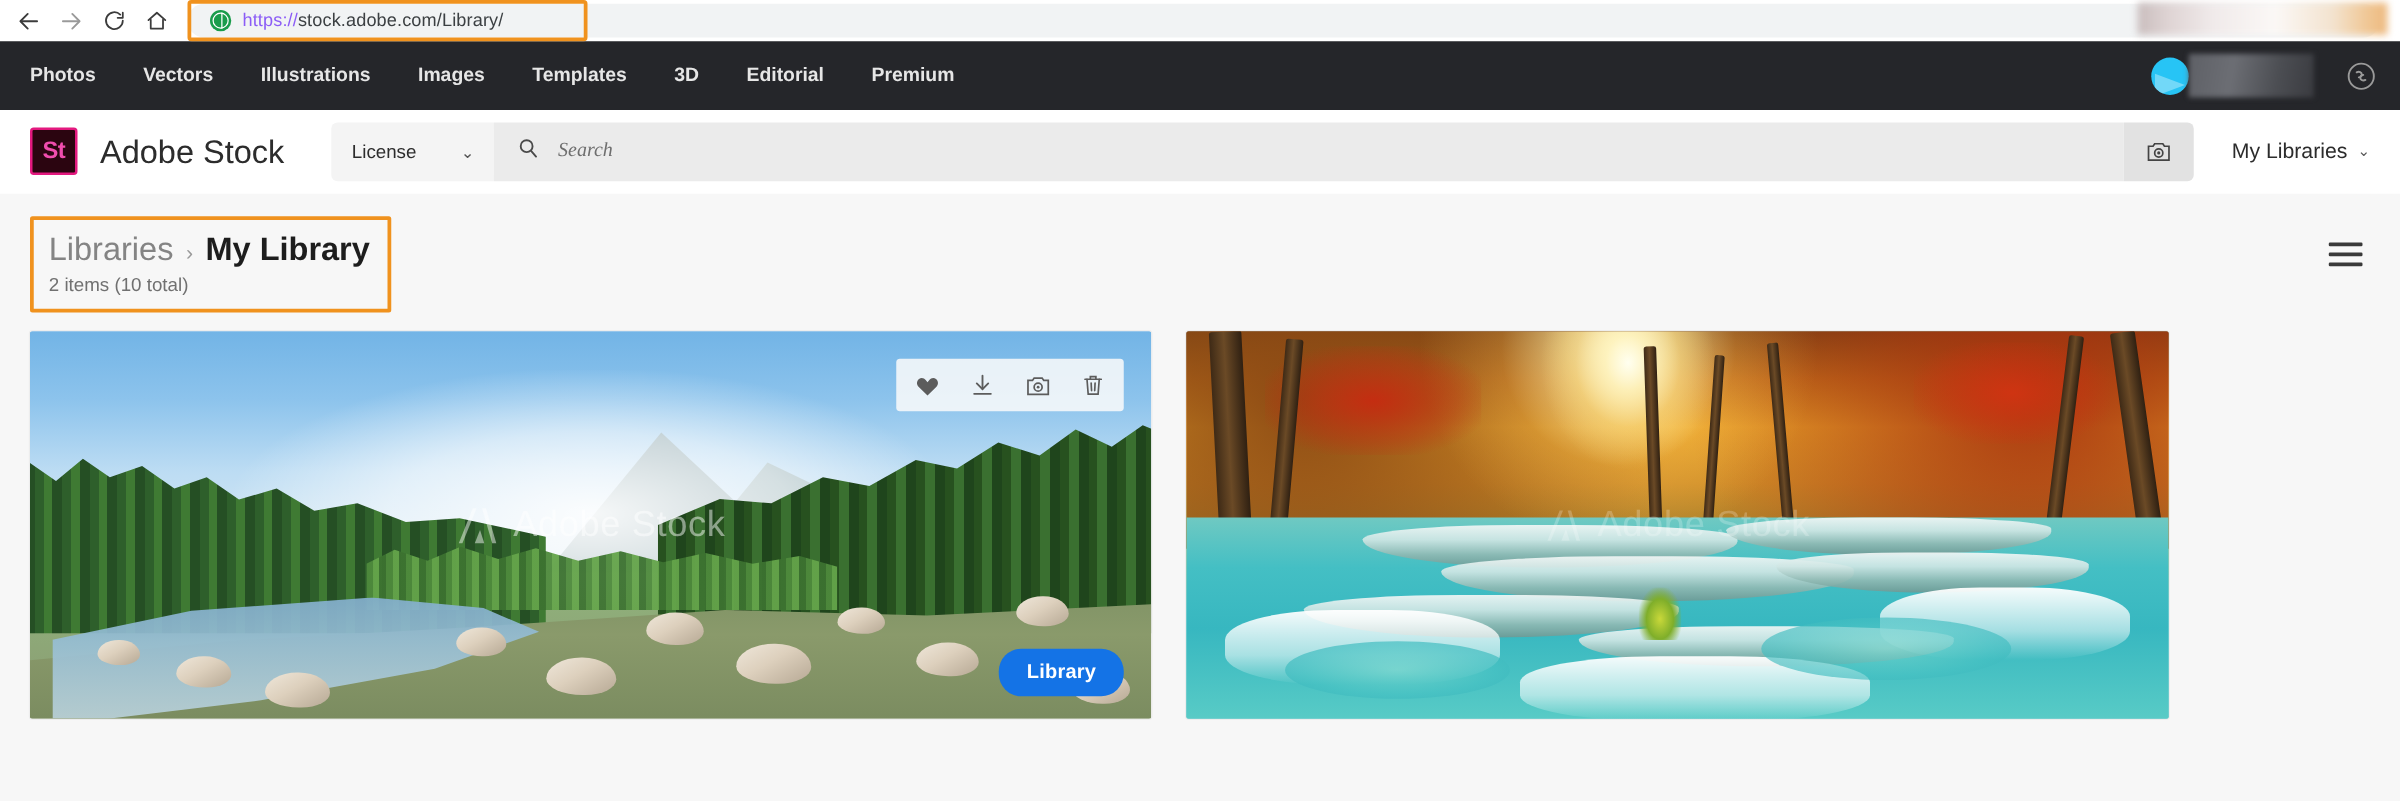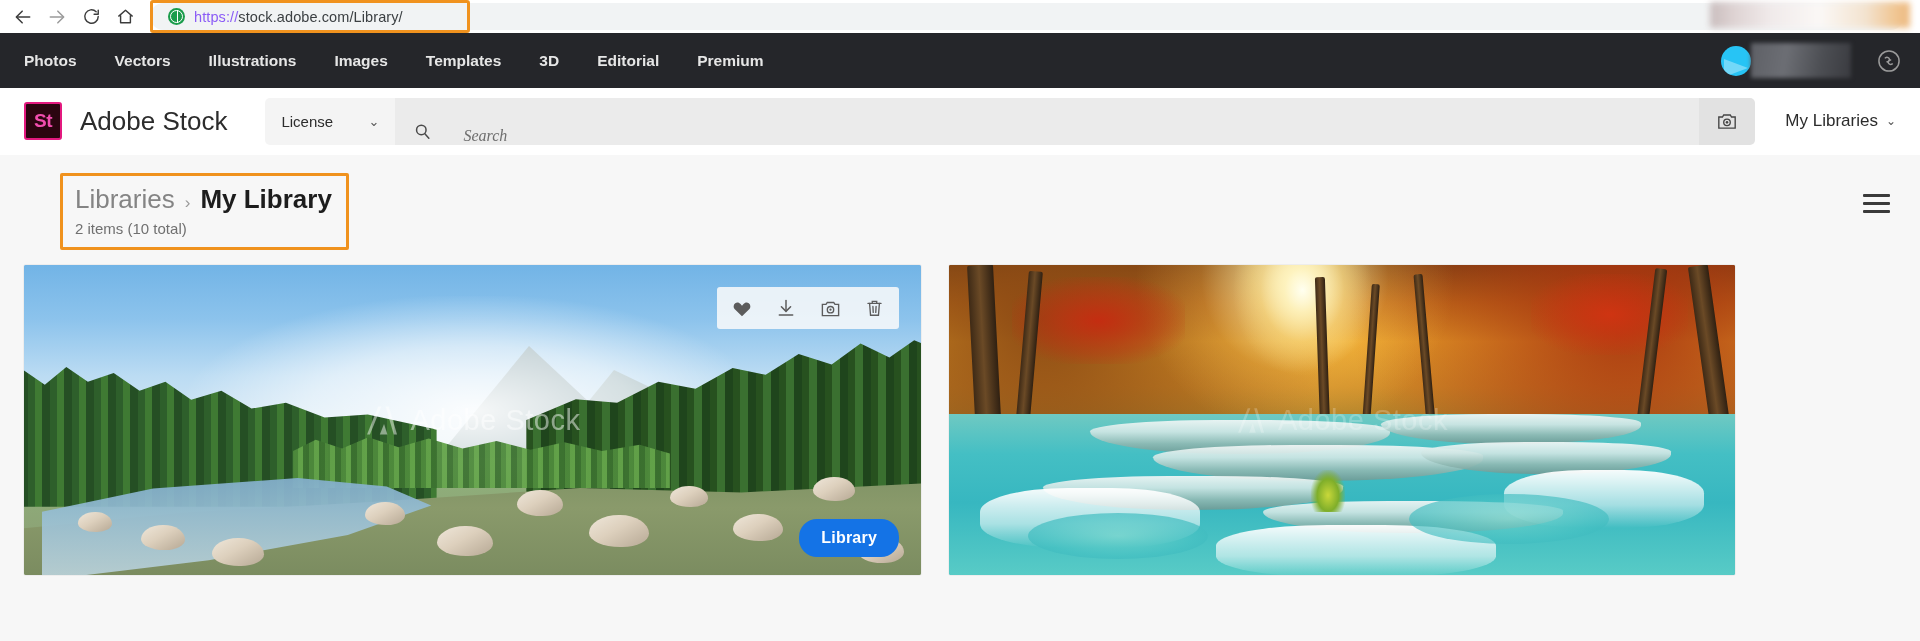--- a/index.html
+++ b/index.html
@@ -213,24 +213,23 @@
     cursor: pointer;
     flex: 0 0 auto;
   }
   .search-type .label { font-size: 15px; color: #2c2c2c; }
   .search-type .chev { color: #555; font-size: 13px; }
   .search-field {
     flex: 1 1 auto;
     height: 47px;
     background: #ebebeb;
     display: flex;
-    align-items: flex-end;
+    align-items: center;
     padding: 0 14px 0 18px;
     cursor: text;
-    gap: 17px;
   }
   .mag-icon { color: #4a4a4a; flex: 0 0 auto; margin-right: 14px; }
   .search-placeholder {
     font-size: 16px;
     color: #6e6e6e;
     font-style: italic;
     font-family: "Liberation Serif", serif;
     flex: 1 1 auto;
   }
   .cam-search-btn {
@@ -260,21 +259,20 @@
     background: #f7f7f7;
     height: calc(641px - 33px - 55px - 67px);
     position: relative;
     padding: 0 24px;
   }
   .crumb-row {
     display: flex;
     align-items: flex-start;
     justify-content: space-between;
     padding-top: 18px;
-    margin-left: 36px;
   }
   .crumb-box {
     border: 3px solid #f0921e;
     border-radius: 2px;
     padding: 8px 14px 10px 12px;
     display: inline-block;
   }
   .crumb-line {
     display: flex;
     align-items: baseline;

